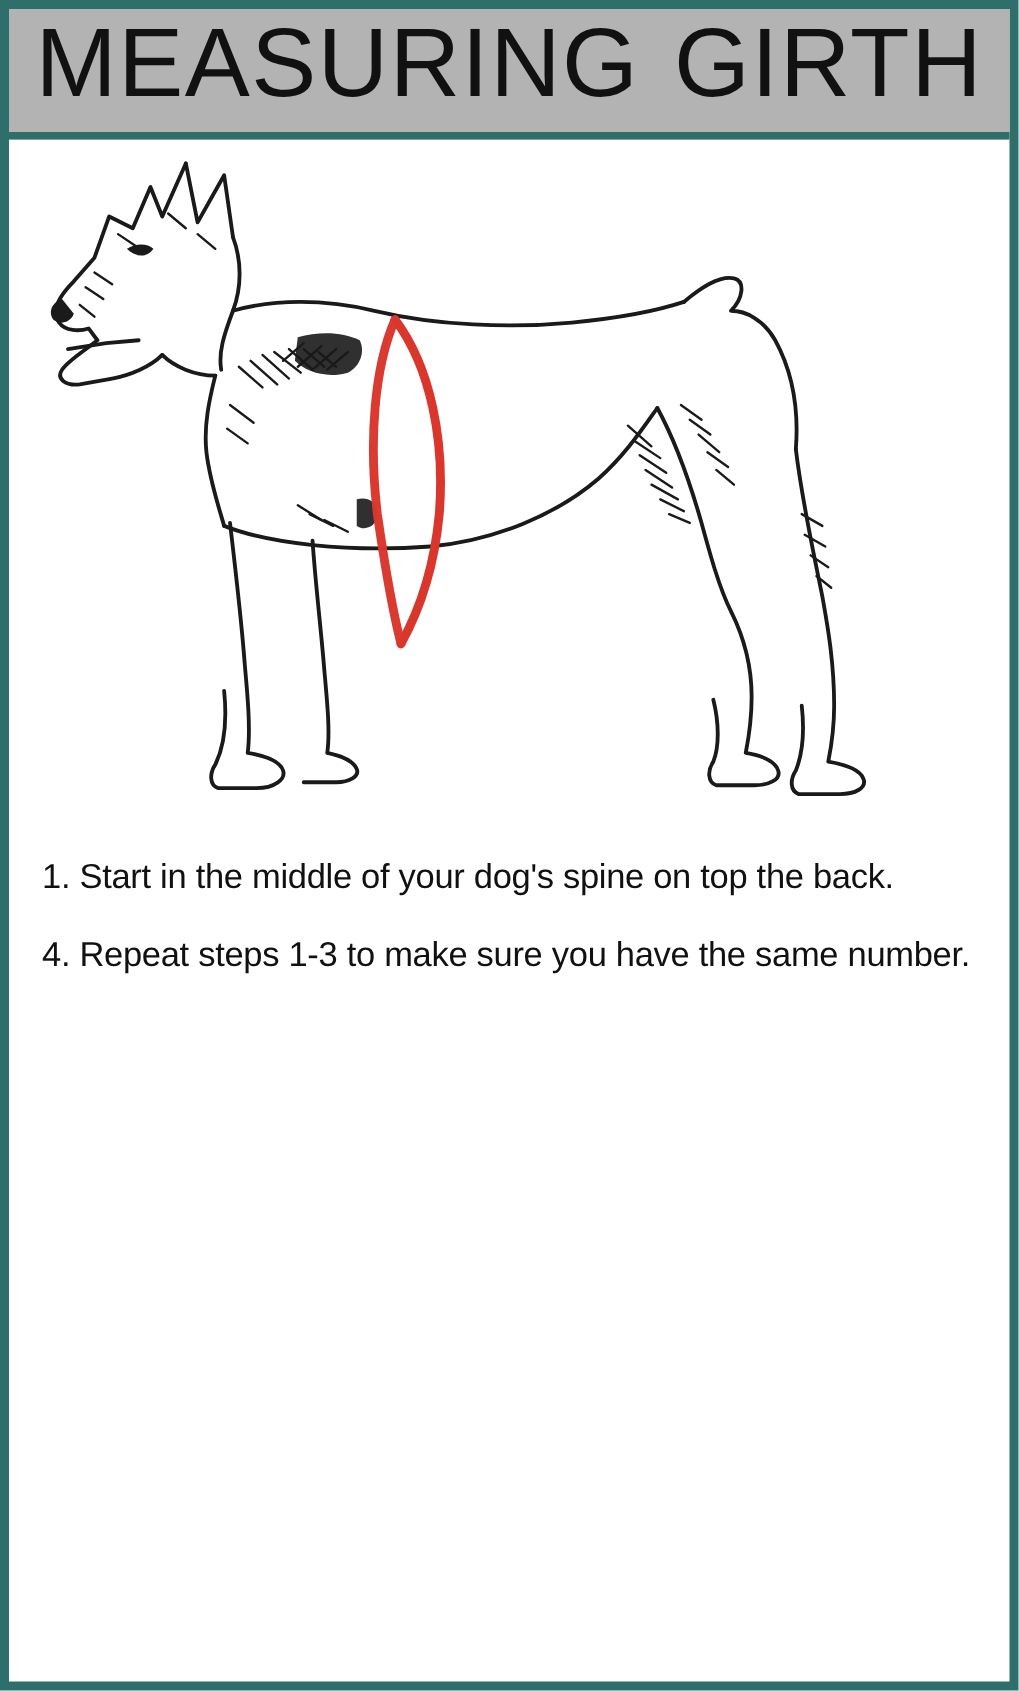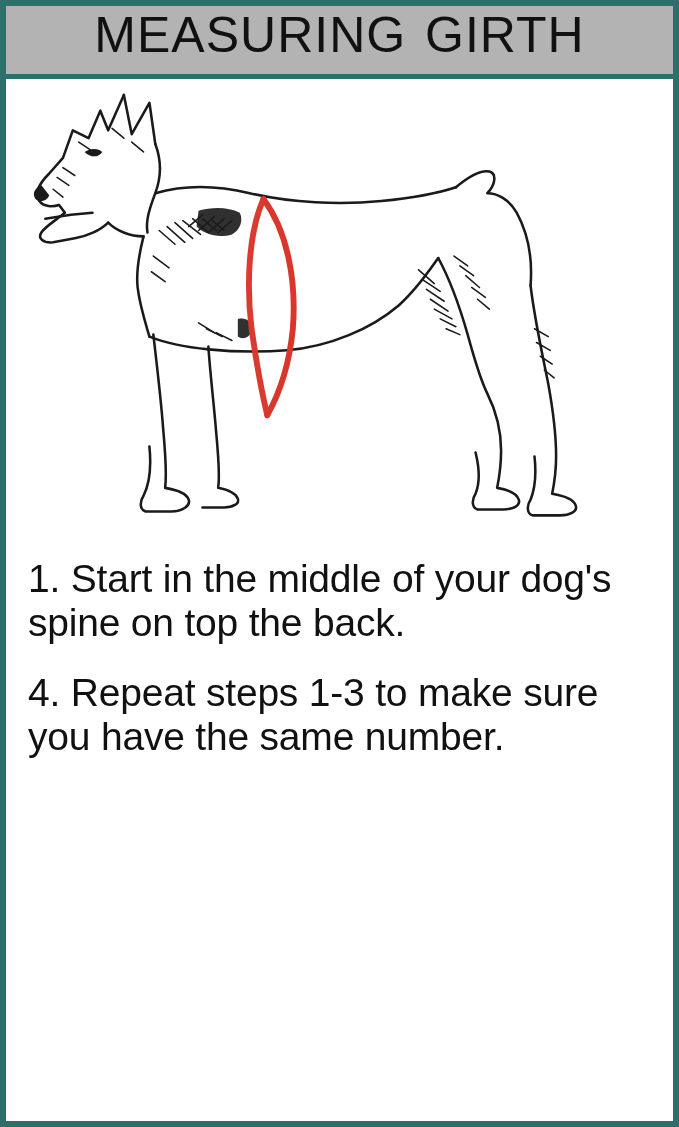--- a/index.html
+++ b/index.html
@@ -25,21 +25,21 @@
   }
   #title-bar {
     background: #b3b3b3;
     border-bottom: 5px solid #2f6f6b;
     flex: 0 0 auto;
     padding: 6px 10px 16px 10px;
     text-align: center;
   }
   #title-text {
     font-family: "Liberation Sans", sans-serif;
-    font-size: 50px;
+    font-size: 65px;
     line-height: 0.92;
     font-weight: 400;
     letter-spacing: 1px;
     color: #111111;
     margin: 0;
     word-spacing: 4px;
   }
   #illustration {
     flex: 0 0 auto;
     height: 470px;
@@ -50,21 +50,21 @@
     width: 100%;
     height: 100%;
   }
   #instructions {
     flex: 1 1 auto;
     padding: 8px 22px 10px 22px;
     box-sizing: border-box;
   }
   .step {
     font-family: "Liberation Sans", sans-serif;
-    font-size: 39px;
+    font-size: 23px;
     line-height: 1.13;
     color: #111111;
     margin: 0 0 26px 0;
     letter-spacing: -0.2px;
   }
   .step:last-child {
     margin-bottom: 0;
   }
 </style>
 </head>

